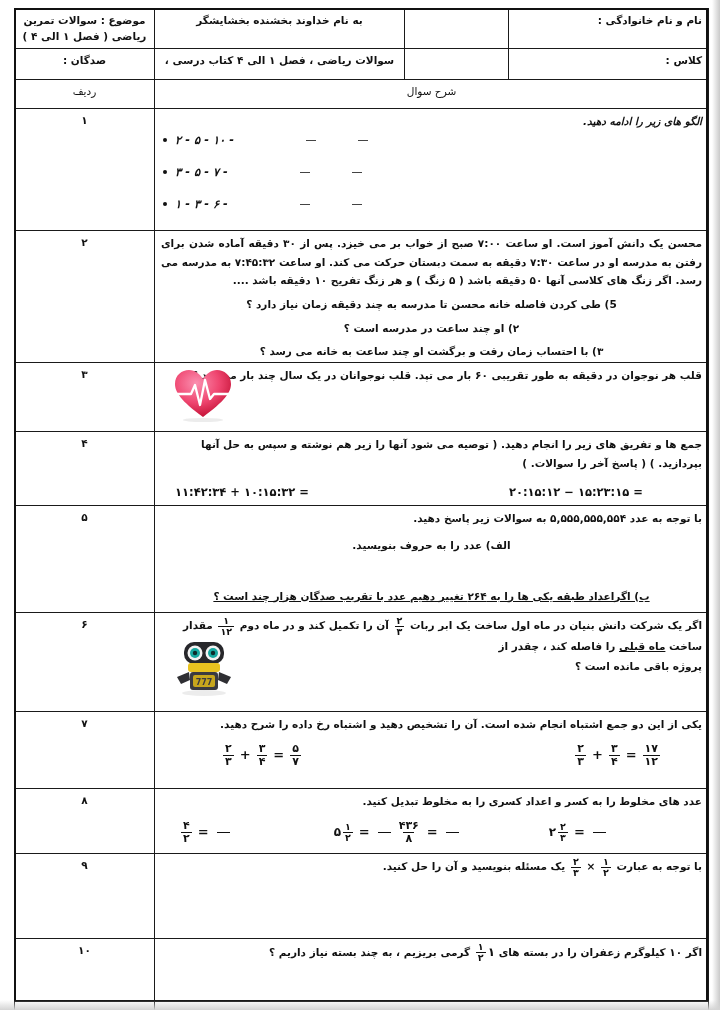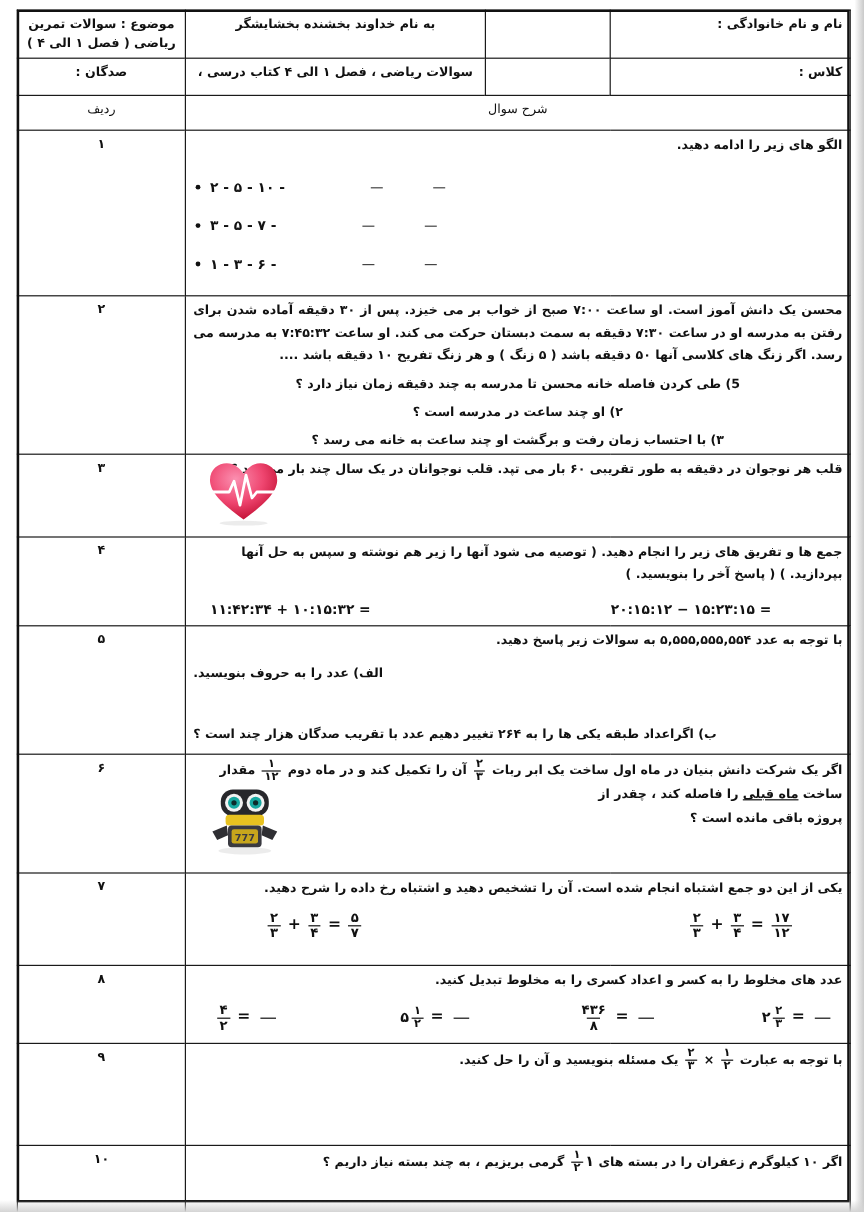--- a/index.html
+++ b/index.html
@@ -102,27 +102,27 @@
   .q-text {
     font-weight: bold;
     font-size: 10.5px;
     line-height: 1.75;
     text-align: right;
   }
   .q-text.justify { text-align: justify; text-align-last: right; }
   .sub-right {
     font-weight: bold;
     font-size: 10.5px;
-    text-align: left;
+    text-align: center;
     margin-top: 10px;
   }
 
   
   .pattern-list {
-    margin: 18px 0 0 0;
+    margin: 2px 0 0 0;
     padding: 0;
     list-style: none;
     direction: ltr;
     text-align: left;
   }
   .pattern-list li {
     font-size: 11.5px;
     font-weight: bold;
     margin-bottom: 14px;
     padding-left: 14px;
@@ -259,21 +259,21 @@
         <td>سوالات ریاضی ، فصل ۱ الی ۴ کتاب درسی ،</td>
         <td>صدگان :</td>
       </tr>
 
       <tr class="title-row">
         <td colspan="3">شرح سوال</td>
         <td class="num-col">ردیف</td>
       </tr>
 
       <tr>
-        <td colspan="3" class="q-body" style="height:105px;">
+        <td colspan="3" class="q-body" style="height:105px;font-style:italic;">
           <div class="q-text">الگو های زیر را ادامه دهید.</div>
           <ul class="pattern-list">
             <li><span>۲ - ۵ - ۱۰ -</span><span class="pattern-blanks"><span class="bl"></span><span class="bl"></span></span></li>
             <li><span>۳ - ۵ - ۷ -</span><span class="pattern-blanks"><span class="bl"></span><span class="bl"></span></span></li>
             <li><span>۱ - ۳ - ۶ -</span><span class="pattern-blanks"><span class="bl"></span><span class="bl"></span></span></li>
           </ul>
         </td>
         <td class="q-num">۱</td>
       </tr>
 
@@ -303,34 +303,34 @@
               <path d="M6 27 L20 27 L24 18 L29 38 L34 13 L39 32 L43 27 L58 27" fill="none" stroke="#ffffff" stroke-width="2.3" stroke-linejoin="round" stroke-linecap="round"></path>
               <ellipse cx="32" cy="53" rx="20" ry="2" fill="#d9d9d9" opacity="0.5"></ellipse>
             </svg>
           </div>
         </td>
         <td class="q-num">۳</td>
       </tr>
 
       <tr>
         <td colspan="3" class="q-body" style="height:46px;">
-          <div class="q-text">جمع ها و تفریق های زیر را انجام دهید. ( توصیه می شود آنها را زیر هم نوشته و سپس به حل آنها بپردازید. ) ( پاسخ آخر را بنویسید. )</div>
+          <div class="q-text">جمع ها و تفریق های زیر را انجام دهید. ( توصیه می شود آنها را زیر هم نوشته و سپس به حل آنها بپردازید. ) ( پاسخ آخر را سوالات. )</div>
           <div class="eq-row">
             <span class="eq-item" style="margin-left:14px;">۱۱:۴۲:۳۴ + ۱۰:۱۵:۳۲ =</span>
             <span class="eq-item" style="margin-left:200px;">۲۰:۱۵:۱۲ − ۱۵:۲۳:۱۵ =</span>
           </div>
         </td>
         <td class="q-num">۴</td>
       </tr>
 
       <tr>
         <td colspan="3" class="q-body" style="height:100px;">
           <div class="q-text">با توجه به عدد ۵,۵۵۵,۵۵۵,۵۵۴ به سوالات زیر پاسخ دهید.</div>
           <div class="sub-right">الف) عدد را به حروف بنویسید.</div>
-          <div class="sub-right" style="margin-top:34px;">ب) اگراعداد طبقه یکی ها را به ۲۶۴ تغییر دهیم عدد با تقریب صدگان هزار چند است ؟</div>
+          <div class="sub-right" style="margin-top:34px;text-decoration:underline;">ب) اگراعداد طبقه یکی ها را به ۲۶۴ تغییر دهیم عدد با تقریب صدگان هزار چند است ؟</div>
         </td>
         <td class="q-num">۵</td>
       </tr>
 
       <tr>
         <td colspan="3" class="q-body" style="height:92px;">
           <div class="q-text">
             <span>اگر یک شرکت دانش بنیان در ماه اول ساخت یک ابر ربات</span>
             <span class="frac">
               <span class="num">۲</span>
@@ -425,21 +425,21 @@
               <span class="mixed">
                 <span>۵</span>
                 <span class="frac">
                   <span class="num">۱</span>
                   <span class="den">۲</span>
                 </span>
               </span>
               <span>=</span>
               <span class="dash"></span>
             </span>
-            <span class="q8-cell" style="margin-left:86px;">
+            <span class="q8-cell" style="">
               <span class="frac big">
                 <span class="num">۴۳۶</span>
                 <span class="den">۸</span>
               </span>
               <span>=</span>
               <span class="dash"></span>
             </span>
             <span class="q8-cell" style="margin-left:86px;">
               <span class="mixed">
                 <span>۲</span>

